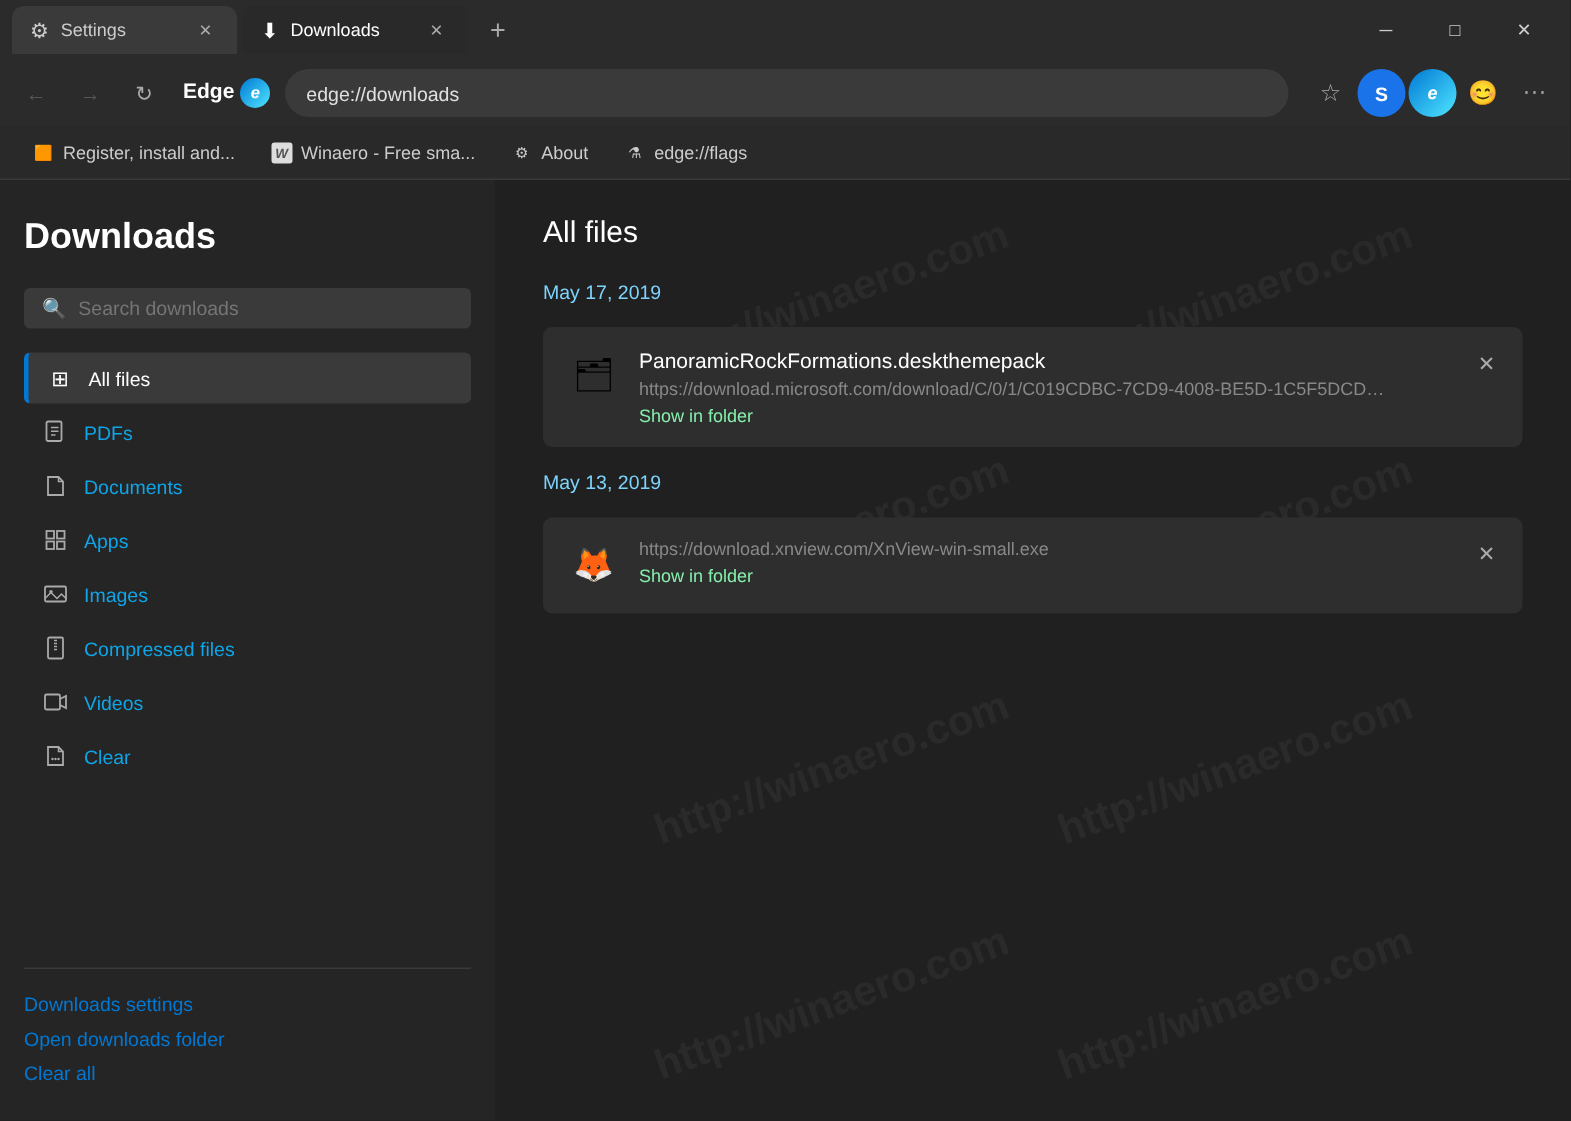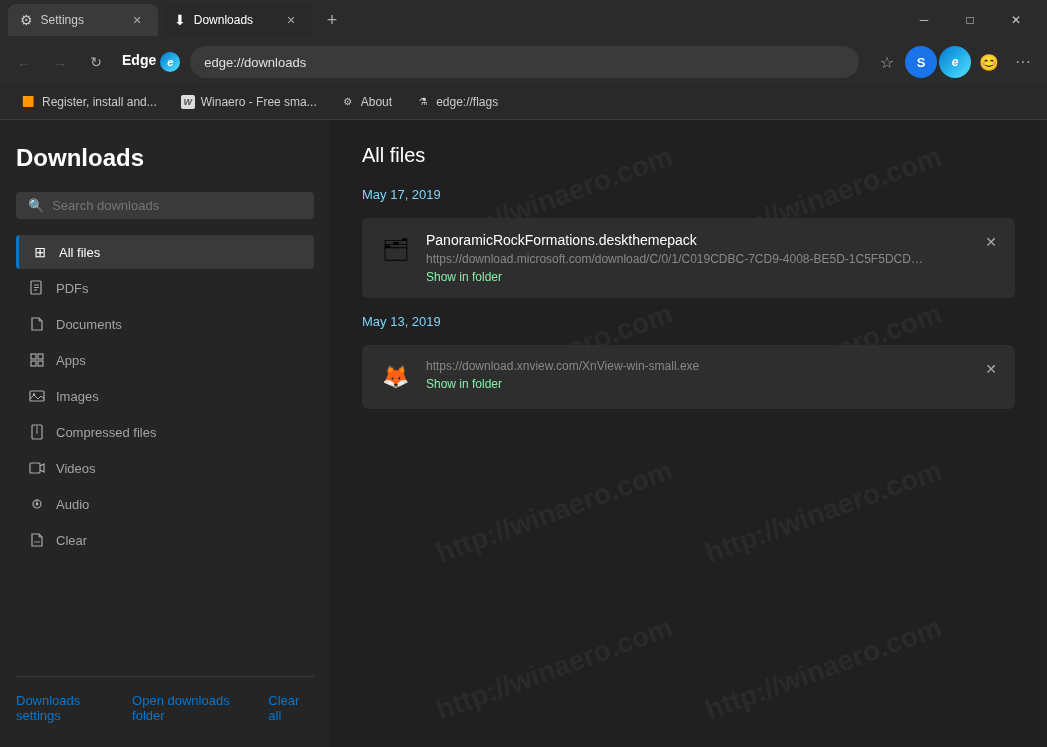--- a/index.html
+++ b/index.html
@@ -240,21 +240,21 @@
     }
     .search-icon { color: #aaa; font-size: 13px; }
 
     .nav-items { flex: 1; }
     .nav-item {
       display: flex;
       align-items: center;
       gap: 10px;
       padding: 8px 12px;
       border-radius: 4px;
-      color: #a3a3a3;
+      color: #0ea5e9;
       font-size: 13px;
       cursor: pointer;
       margin-bottom: 2px;
     }
     .nav-item.active {
       background: #3a3a3a;
       border-left: 3px solid #0078d4;
       color: #fff;
     }
     .nav-item-icon {
@@ -265,21 +265,21 @@
       justify-content: center;
       font-size: 14px;
       color: #aaa;
     }
     .nav-item.active .nav-item-icon { color: #fff; }
 
     .sidebar-footer {
       padding-top: 16px;
       border-top: 1px solid #3a3a3a;
       display: flex;
-      flex-direction: row;
+      flex-direction: column;
       gap: 8px;
     }
     .sidebar-footer-link {
       color: #0078d4;
       font-size: 13px;
       cursor: pointer;
       text-decoration: none;
     }
 
     
@@ -514,30 +514,20 @@
           <svg width="16" height="16" viewBox="0 0 16 16">
               <rect x="1" y="3" width="10" height="10" rx="1" fill="none" stroke="#aaa" stroke-width="1.2"></rect>
               <polyline points="11,6 15,4 15,12 11,10" fill="none" stroke="#aaa" stroke-width="1.2"></polyline>
             </svg>
         </div>
         <span>Videos</span>
       </div>
       <div class="nav-item">
         <div class="nav-item-icon">
           <svg width="16" height="16" viewBox="0 0 16 16">
-              <circle cx="8" cy="8" r="4" fill="none" stroke="#aaa" stroke-width="1.2"></circle>
-              <circle cx="8" cy="8" r="1.5" fill="#aaa"></circle>
-              <line x1="8" y1="8" x2="8" y2="3" stroke="#aaa" stroke-width="1"></line>
-            </svg>
-        </div>
-        <span>Audio</span>
-      </div>
-      <div class="nav-item">
-        <div class="nav-item-icon">
-          <svg width="16" height="16" viewBox="0 0 16 16">
               <path d="M3 2h7l3 3v9H3V2z" fill="none" stroke="#aaa" stroke-width="1.2"></path>
               <path d="M10 2v3h3" fill="none" stroke="#aaa" stroke-width="1"></path>
               <circle cx="6" cy="10" r="0.8" fill="#aaa"></circle>
               <circle cx="8" cy="10" r="0.8" fill="#aaa"></circle>
               <circle cx="10" cy="10" r="0.8" fill="#aaa"></circle>
             </svg>
         </div>
         <span>Clear</span>
       </div>
     </div>

